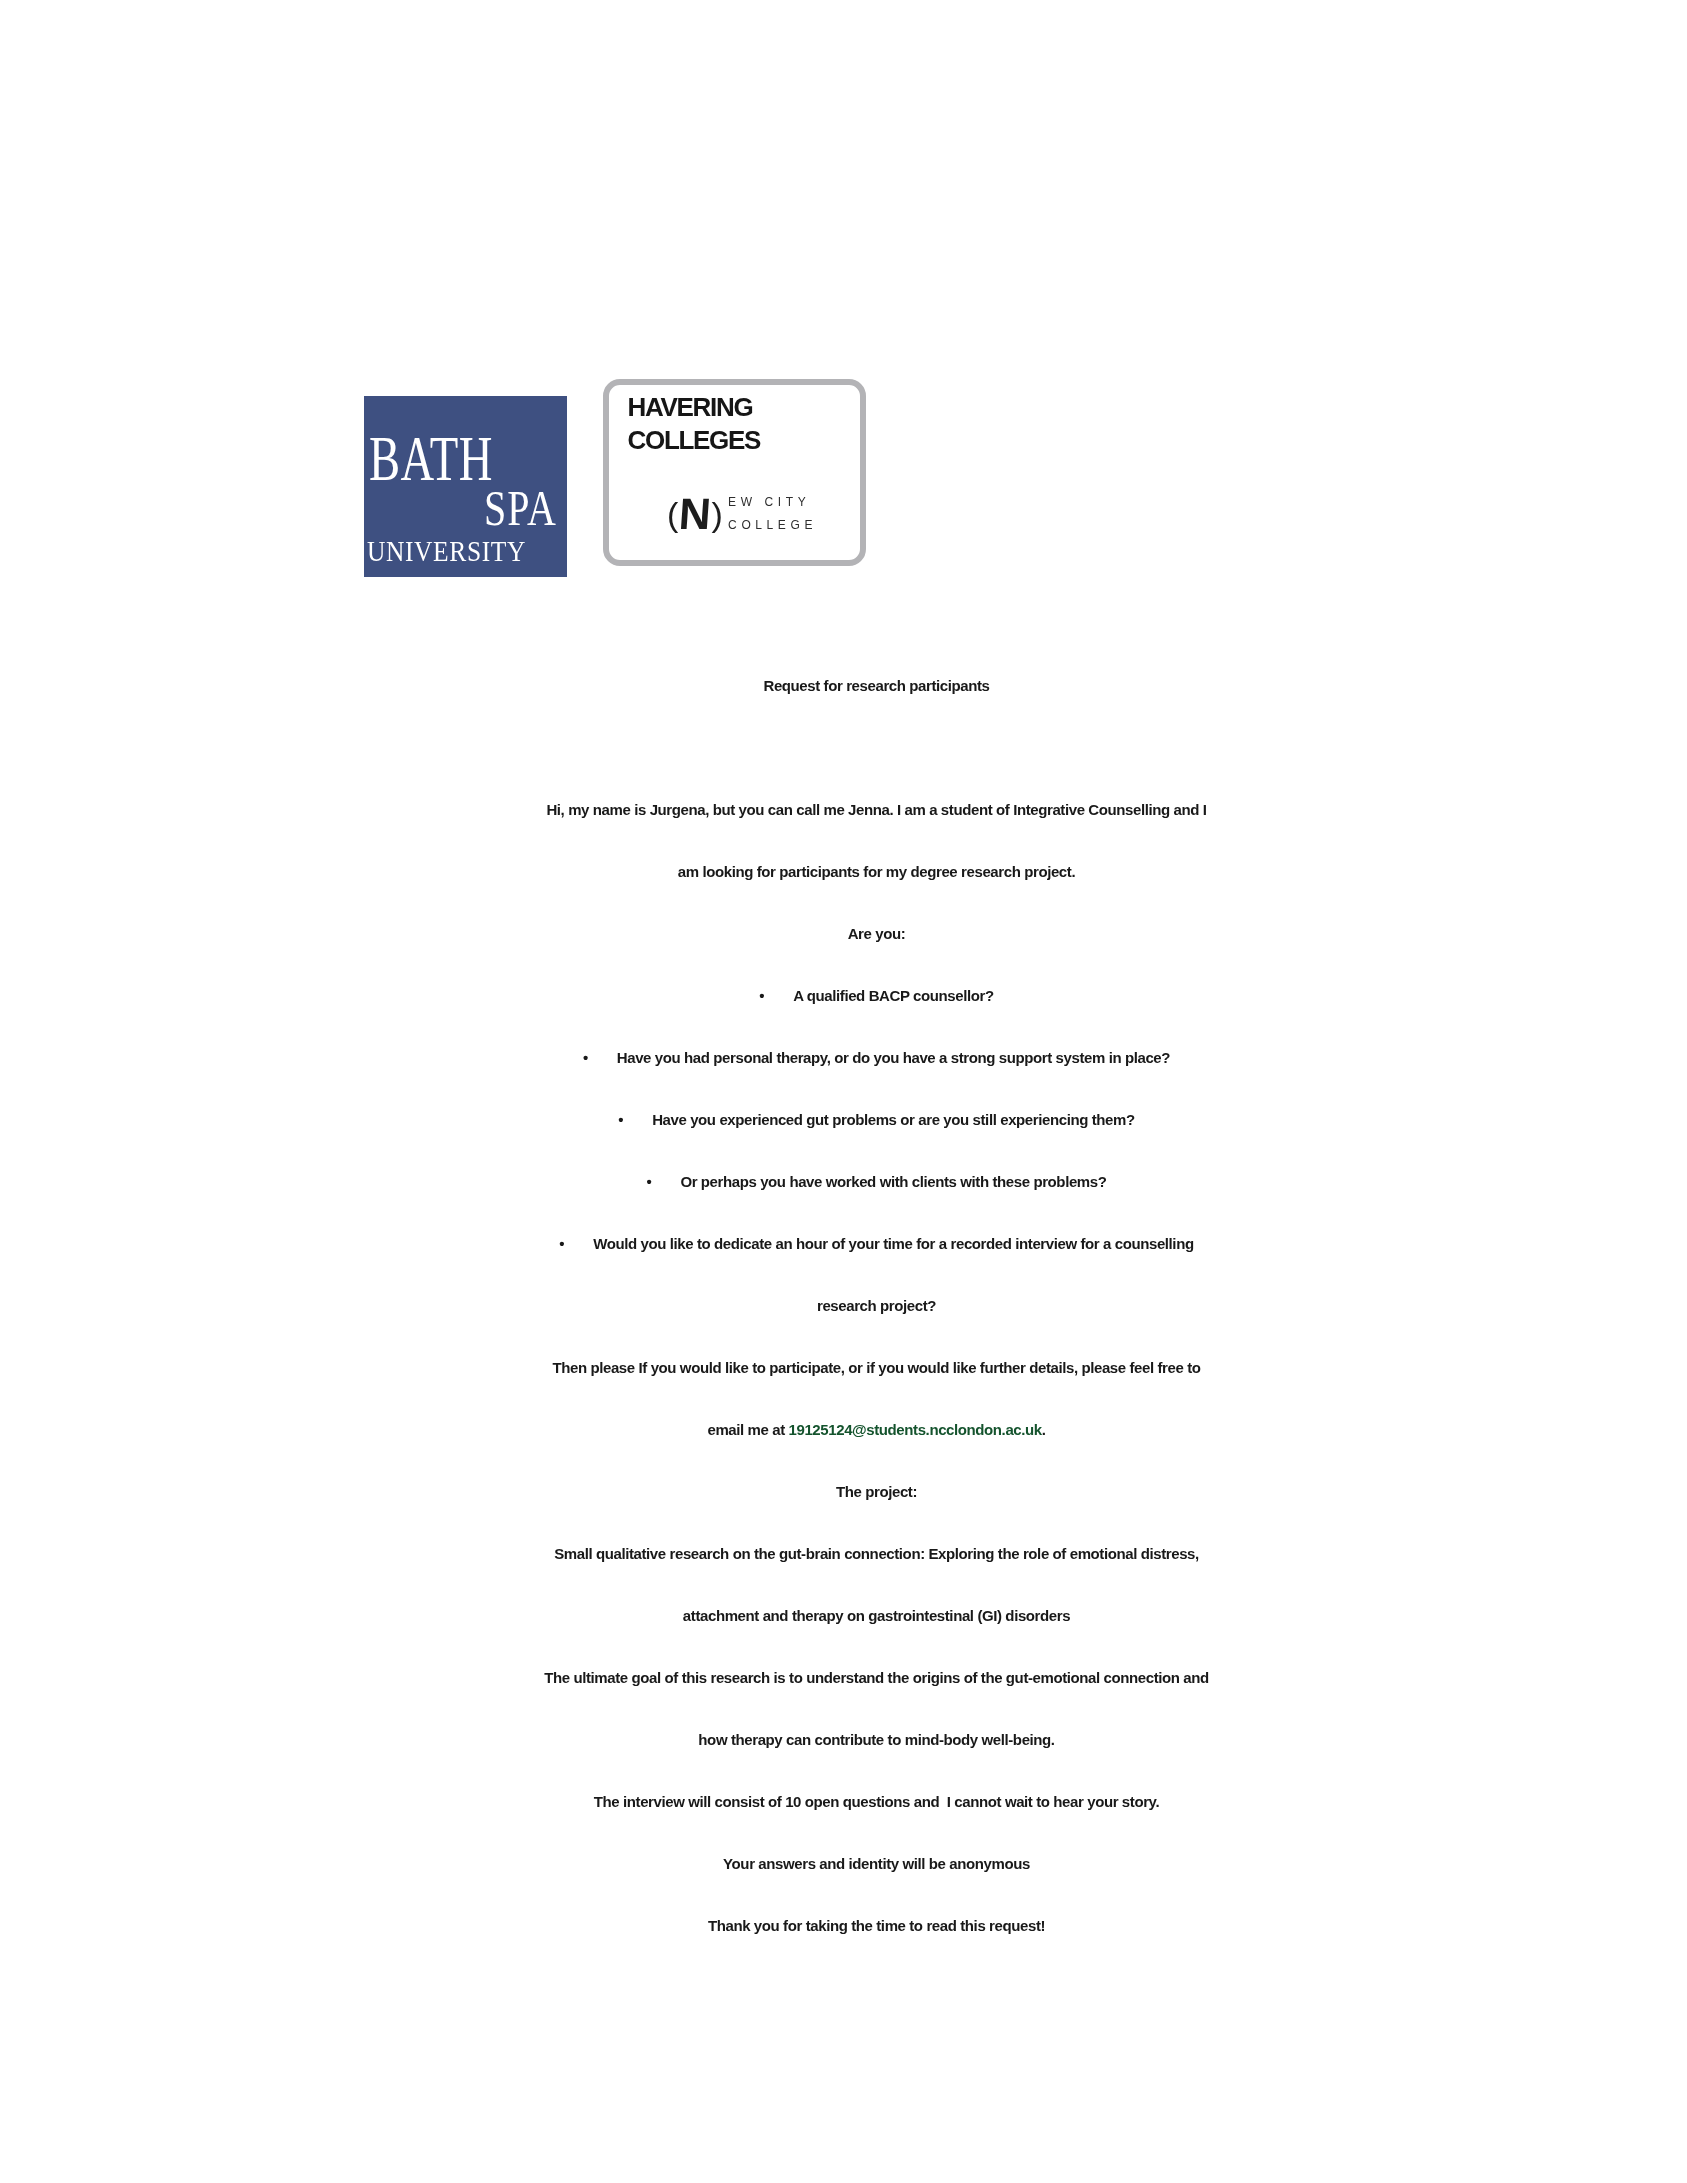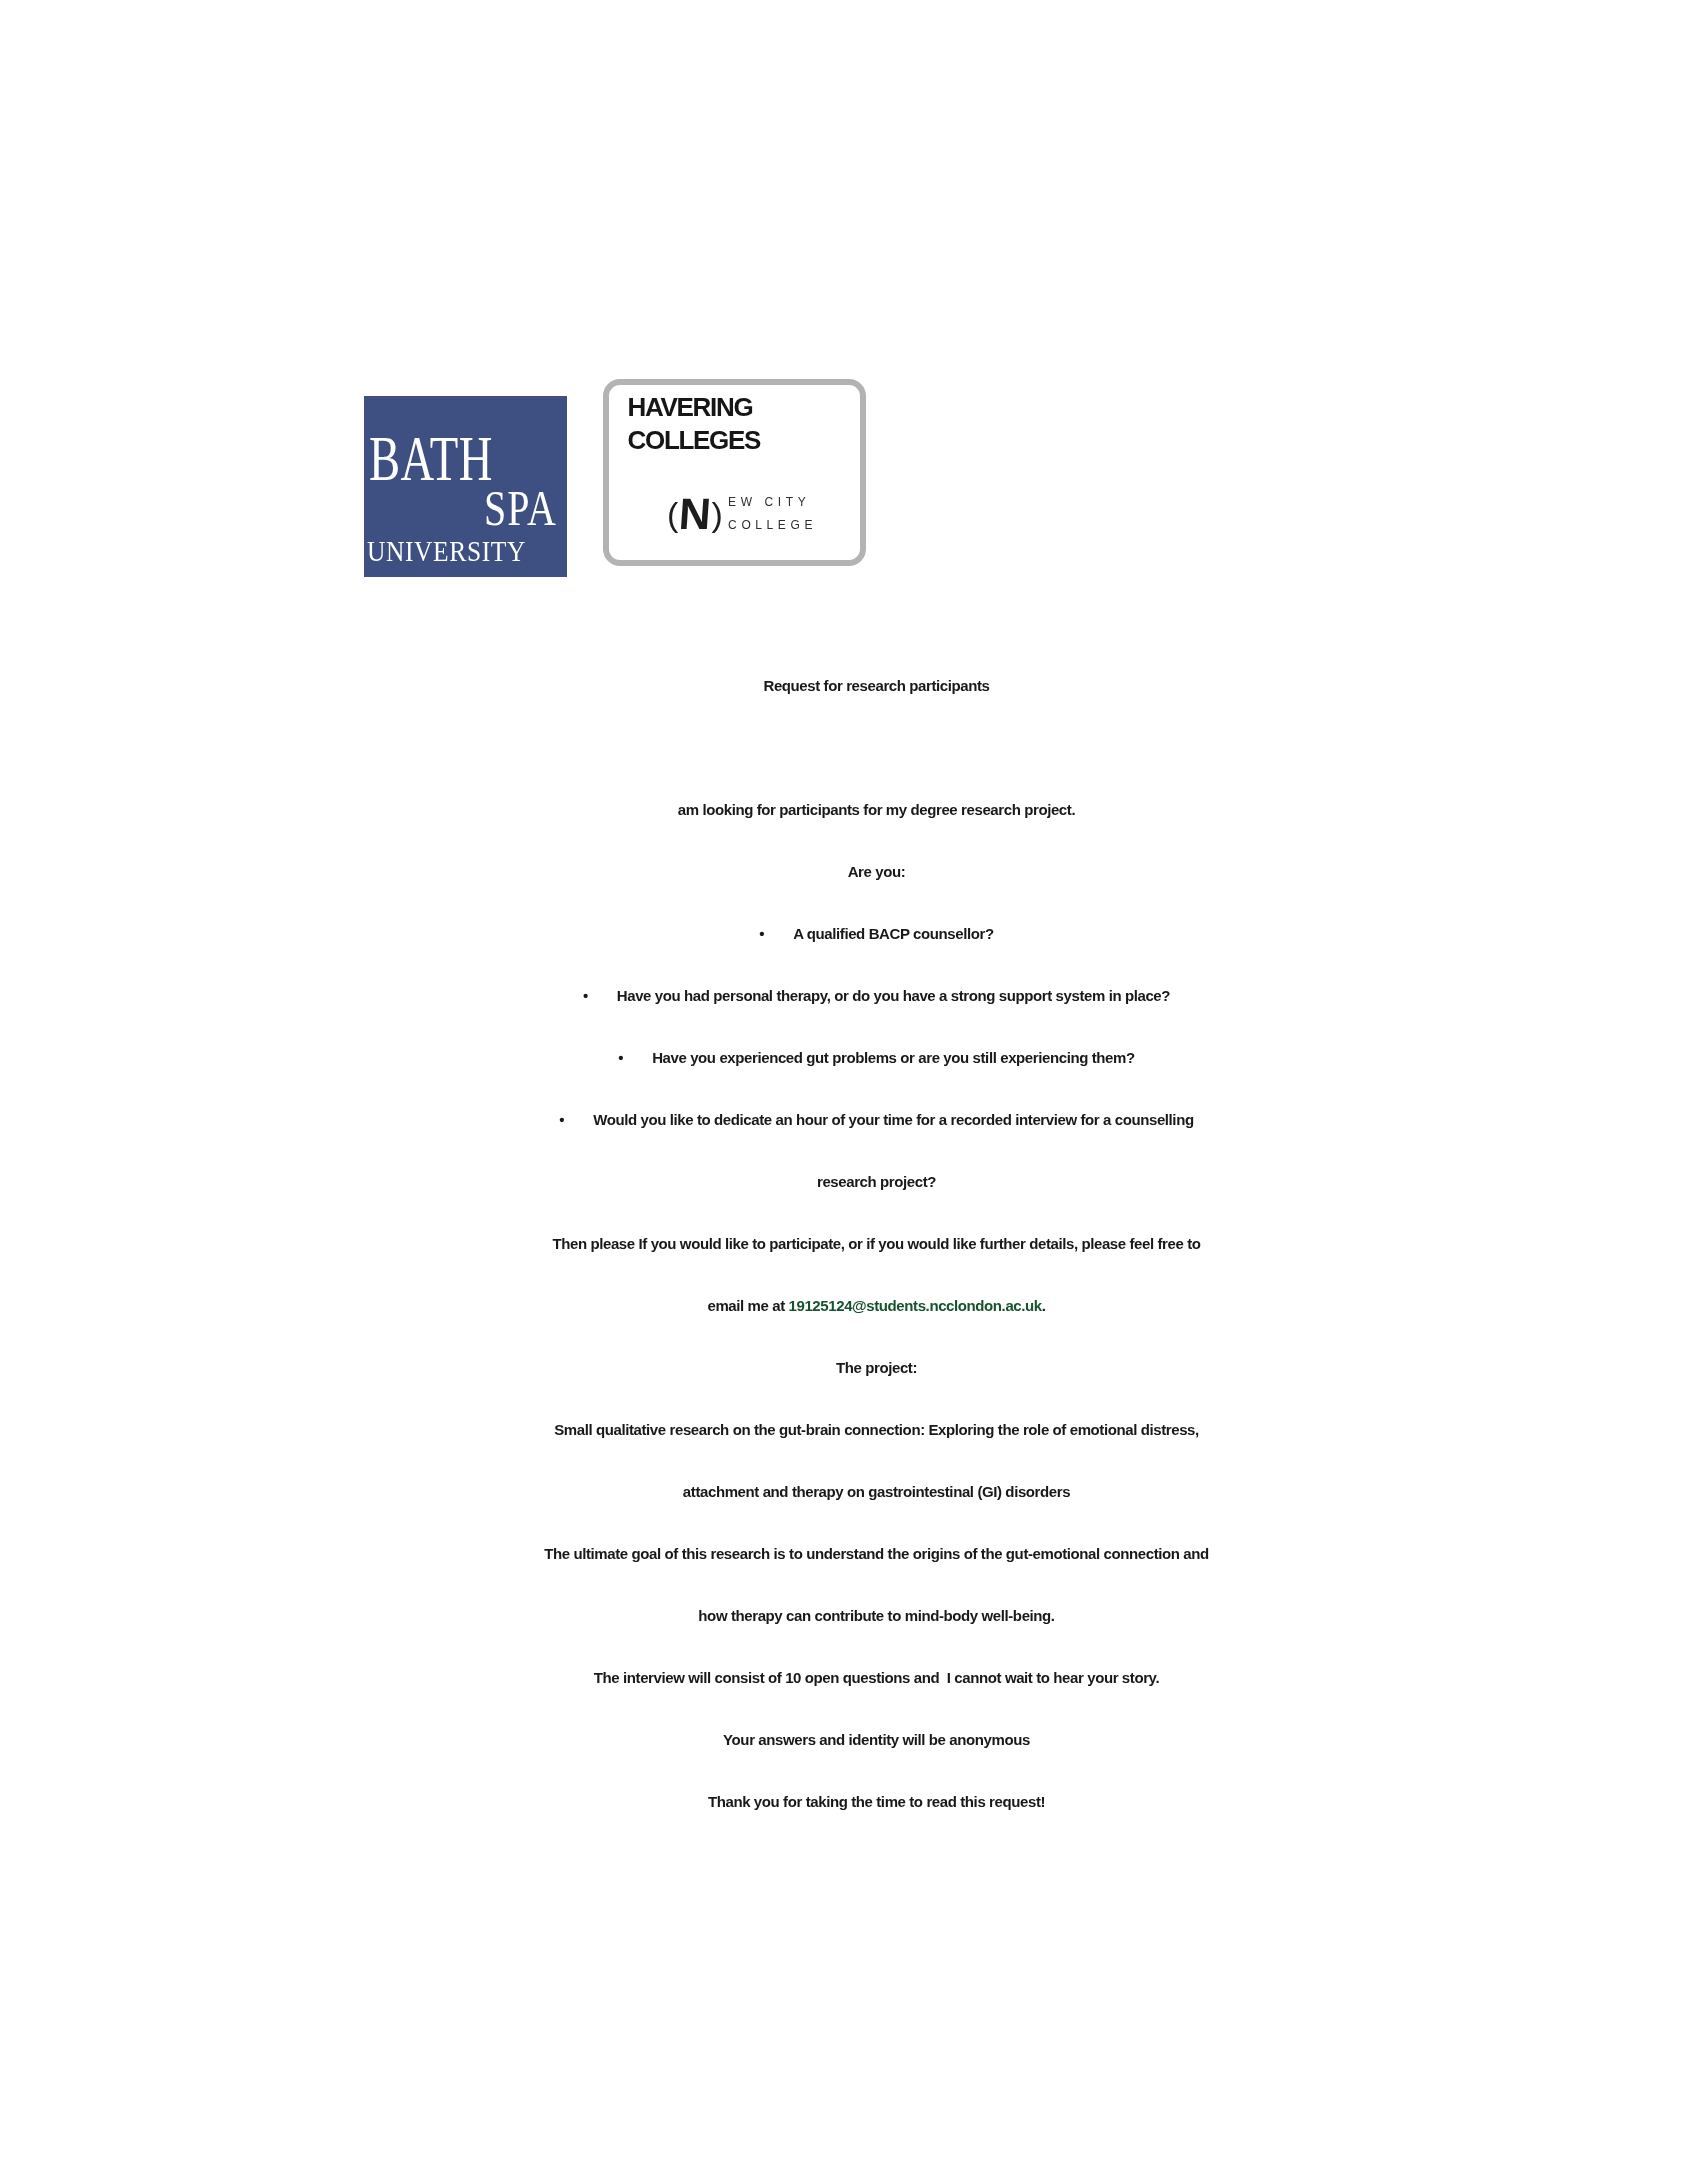--- a/index.html
+++ b/index.html
@@ -77,26 +77,28 @@
       <span class="ncc-text">
         <span>EW CITY</span>
         <span>COLLEGE</span>
       </span>
     </div>
   </div>
 
   <div class="doc-text">
     <p class="title">Request for research participants</p>
     <div class="gap"></div>
+    <p>Hi, my name is Jurgena, but you can call me Jenna. I am a student of Integrative Counselling and I</p>
     <p>am looking for participants for my degree research project.</p>
     <p>Are you:</p>
 
     <p><span class="bullet">•</span><span>A qualified BACP counsellor?</span></p>
     <p><span class="bullet">•</span><span>Have you had personal therapy, or do you have a strong support system in place?</span></p>
     <p><span class="bullet">•</span><span>Have you experienced gut problems or are you still experiencing them?</span></p>
+    <p><span class="bullet">•</span><span>Or perhaps you have worked with clients with these problems?</span></p>
     <p><span class="bullet">•</span><span>Would you like to dedicate an hour of your time for a recorded interview for a counselling</span></p>
     <p>research project?</p>
 
     <p>Then please If you would like to participate, or if you would like further details, please feel free to</p>
     <p><span>email me at </span><a class="email-link">19125124@students.ncclondon.ac.uk</a><span>.</span></p>
 
     <p>The project:</p>
     <p>Small qualitative research on the gut-brain connection: Exploring the role of emotional distress,</p>
     <p>attachment and therapy on gastrointestinal (GI) disorders</p>
     <p>The ultimate goal of this research is to understand the origins of the gut-emotional connection and</p>

